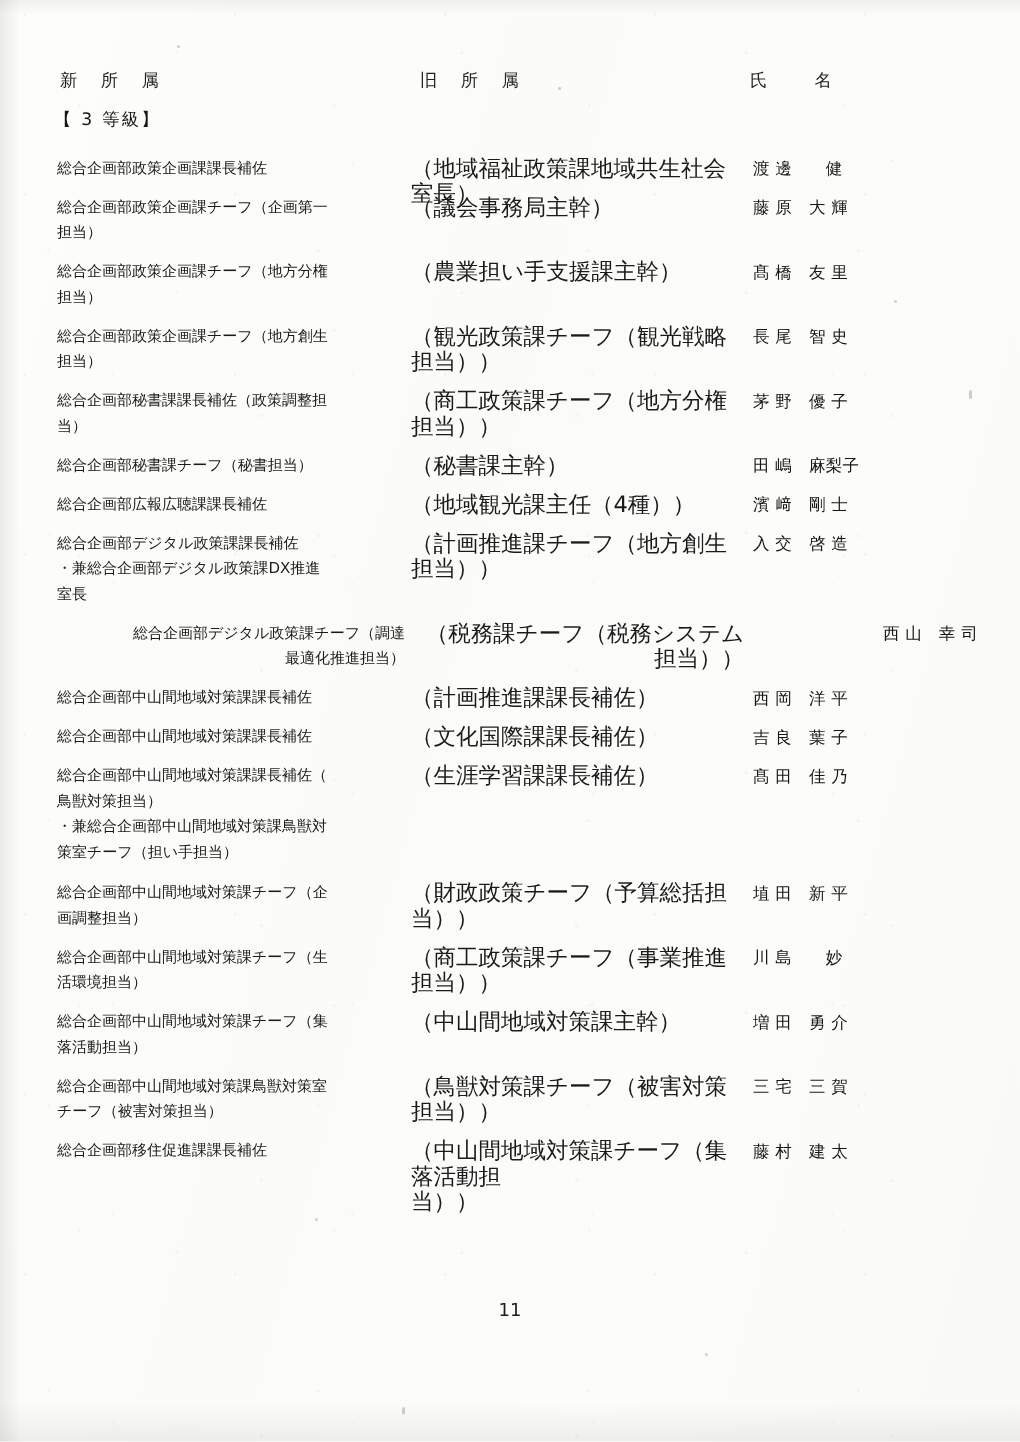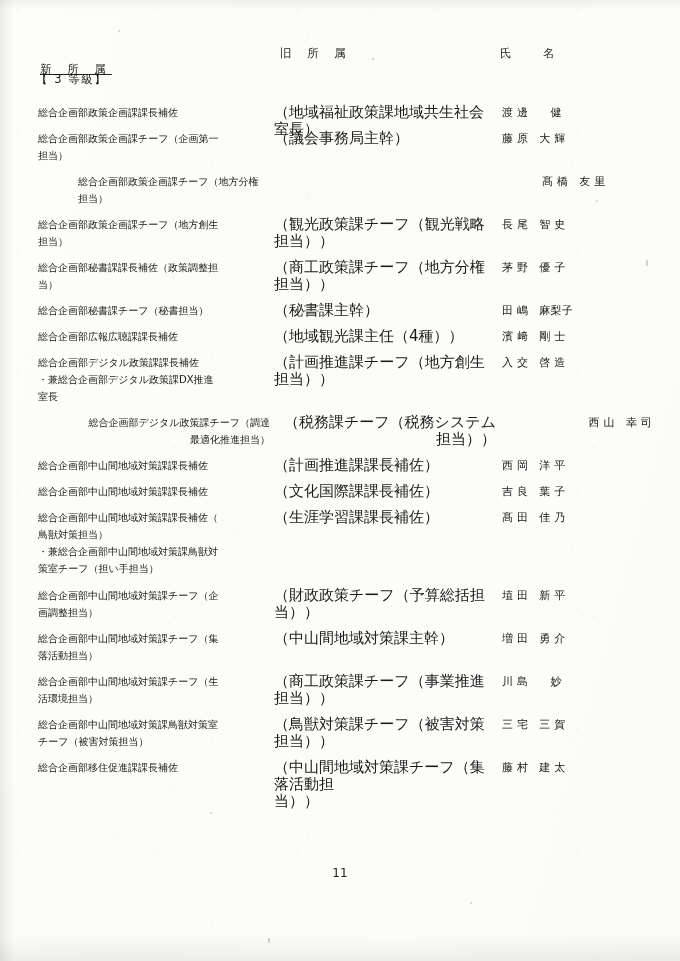--- a/index.html
+++ b/index.html
@@ -58,21 +58,21 @@
   .header-row {
     position: absolute;
     top: 46px;
     left: 36px;
     right: 30px;
     height: 18px;
     font-size: 11.5px;
     letter-spacing: 0.5px;
     color: #1f1f1f;
   }
-  .h-new  { position: absolute; left: 4px;   top: 16px; letter-spacing: 6px; text-decoration: underline; }
+  .h-new  { position: absolute; left: 4px;   top: 0; letter-spacing: 6px; }
   .h-old  { position: absolute; left: 244px; top: 0; letter-spacing: 6px; }
   .h-name { position: absolute; left: 464px; top: 0; letter-spacing: 10px; }
 
   .grade-head {
     position: absolute;
     top: 72px;
     left: 36px;
     font-size: 11.5px;
     letter-spacing: 1.5px;
     color: #171717;
@@ -176,23 +176,24 @@
       <div class="col-name">渡 邊　　健</div>
     </div>
 
     <div class="row tall" style="height:35px;">
       <div class="col-new">総合企画部政策企画課チーフ（企画第一
 担当）</div>
       <div class="col-old">（議会事務局主幹）</div>
       <div class="col-name">藤 原　大 輝</div>
     </div>
 
-    <div class="row tall" style="height:35px;margin-left:40px;">
+    <div class="row tall" style="height:35px;">
       <div class="col-new">総合企画部政策企画課チーフ（地方分権
 担当）</div>
+      <div class="col-old">（農業担い手支援課主幹）</div>
       <div class="col-name">髙 橋　友 里</div>
     </div>
 
     <div class="row tall" style="height:35px;">
       <div class="col-new">総合企画部政策企画課チーフ（地方創生
 担当）</div>
       <div class="col-old">（観光政策課チーフ（観光戦略担当））</div>
       <div class="col-name">長 尾　智 史</div>
     </div>
 
@@ -252,34 +253,34 @@
     </div>
 
     <div class="row tall" style="height:35px;text-decoration:underline;">
       <div class="col-new">総合企画部中山間地域対策課チーフ（企
 画調整担当）</div>
       <div class="col-old">（財政政策チーフ（予算総括担当））</div>
       <div class="col-name">埴 田　新 平</div>
     </div>
 
     <div class="row tall" style="height:35px;">
+      <div class="col-new">総合企画部中山間地域対策課チーフ（生
+活環境担当）</div>
+      <div class="col-old">（商工政策課チーフ（事業推進担当））</div>
+      <div class="col-name">川 島　　妙</div>
+    </div>
+
+    <div class="row tall" style="height:35px;">
       <div class="col-new">総合企画部中山間地域対策課チーフ（集
 落活動担当）</div>
       <div class="col-old">（中山間地域対策課主幹）</div>
       <div class="col-name">増 田　勇 介</div>
     </div>
 
     <div class="row tall" style="height:35px;">
-      <div class="col-new">総合企画部中山間地域対策課チーフ（生
-活環境担当）</div>
-      <div class="col-old">（商工政策課チーフ（事業推進担当））</div>
-      <div class="col-name">川 島　　妙</div>
-    </div>
-
-    <div class="row tall" style="height:35px;">
       <div class="col-new">総合企画部中山間地域対策課鳥獣対策室
 チーフ（被害対策担当）</div>
       <div class="col-old">（鳥獣対策課チーフ（被害対策担当））</div>
       <div class="col-name">三 宅　三 賀</div>
     </div>
 
     <div class="row tall" style="height:35px;">
       <div class="col-new">総合企画部移住促進課課長補佐</div>
       <div class="col-old">（中山間地域対策課チーフ（集落活動担
 当））</div>

